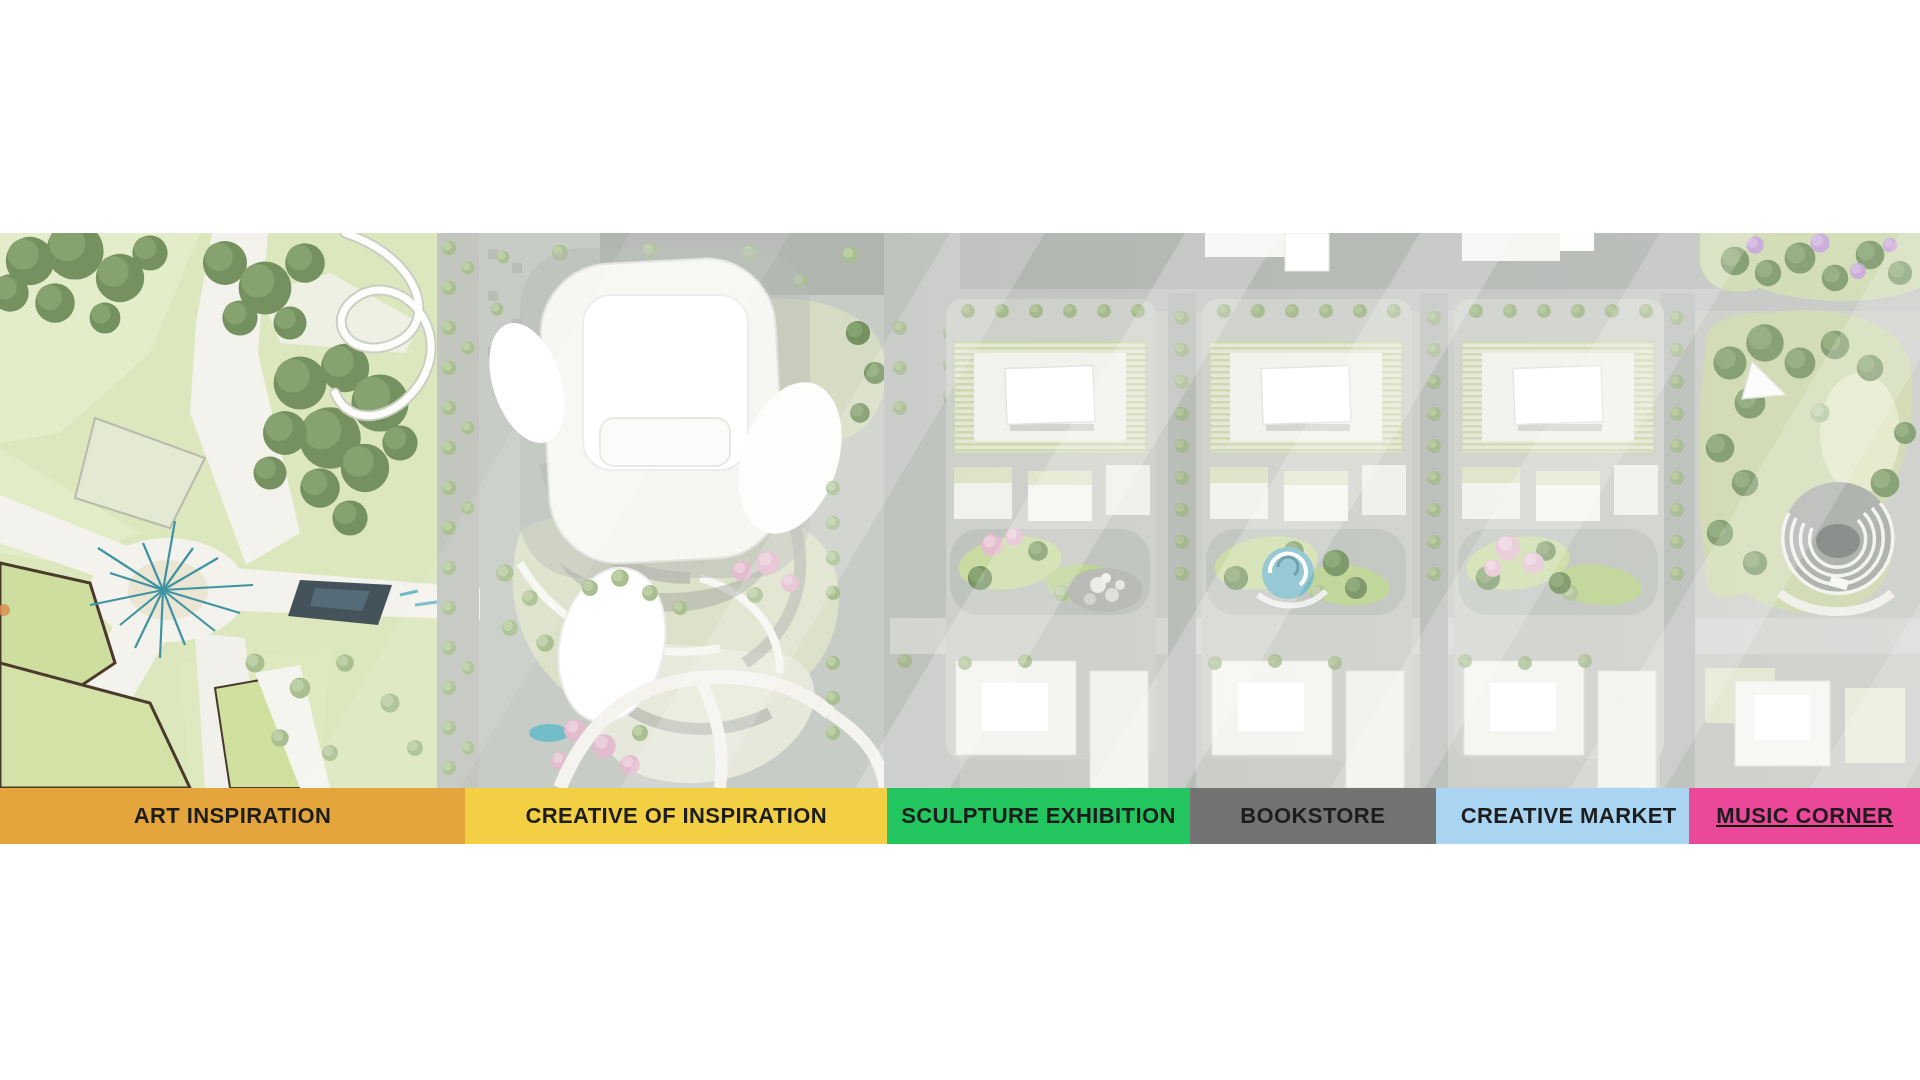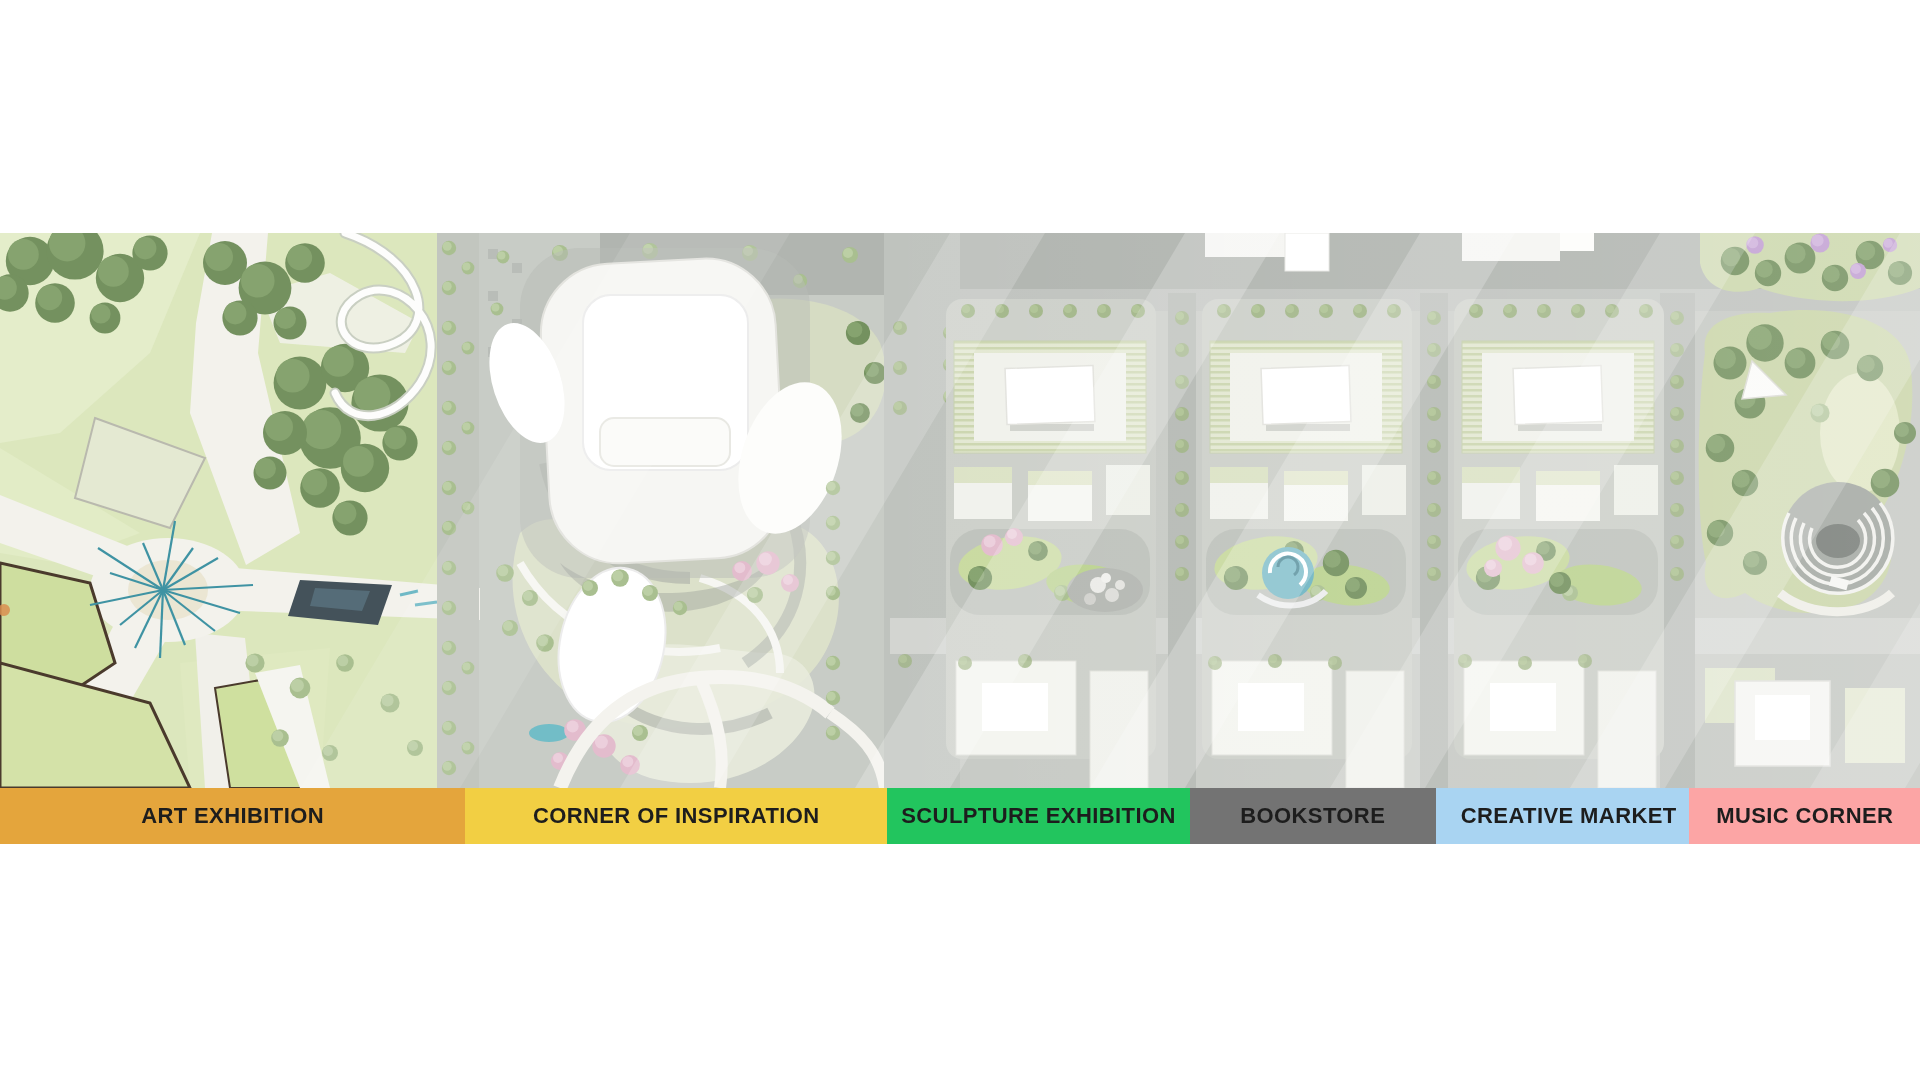--- a/index.html
+++ b/index.html
@@ -461,32 +461,32 @@
       <polygon points="1330,555 1425,555 1755,0 1660,0" opacity="0.20"></polygon>
       <polygon points="1570,555 1665,555 1995,0 1900,0" opacity="0.20"></polygon>
       <polygon points="1810,555 1905,555 2235,0 2140,0" opacity="0.18"></polygon>
     </g>
     <rect x="0" y="0" width="1920" height="555" fill="url(#wash)"></rect>
   </svg>
   </div>
 
   <div class="legend">
     <div class="legend-item" style="flex-grow: 468; background-color: rgb(228, 165, 60);">
-      <span class="legend-label" style="color: rgb(29, 29, 29);">ART EXHIBITION</span>
+      <span class="legend-label" style="color: rgb(29, 29, 29);">ART INSPIRATION</span>
     </div>
     <div class="legend-item" style="flex-grow: 425; background-color: rgb(242, 207, 67);">
-      <span class="legend-label" style="color: rgb(29, 29, 29);">CORNER OF INSPIRATION</span>
+      <span class="legend-label" style="color: rgb(29, 29, 29);">CREATIVE OF INSPIRATION</span>
     </div>
     <div class="legend-item" style="flex-grow: 304; background-color: #22c55e;">
       <span class="legend-label" style="color: rgb(29, 29, 29);">SCULPTURE EXHIBITION</span>
     </div>
     <div class="legend-item" style="flex-grow: 248; background-color: #737373;">
       <span class="legend-label" style="color: rgb(29, 29, 29);">BOOKSTORE</span>
     </div>
     <div class="legend-item" style="flex-grow: 243; background-color: rgb(169, 212, 242); padding-left: 12px;">
       <span class="legend-label" style="color: rgb(29, 29, 29);">CREATIVE MARKET</span>
     </div>
-    <div class="legend-item" style="flex-grow: 232; background-color: #fca5a5;">
+    <div class="legend-item" style="flex-grow: 232; background-color: #ec4899; text-decoration: underline;">
       <span class="legend-label" style="color: rgb(29, 29, 29);">MUSIC CORNER</span>
     </div>
   </div>
 
 </div>
 
 </body></html>

